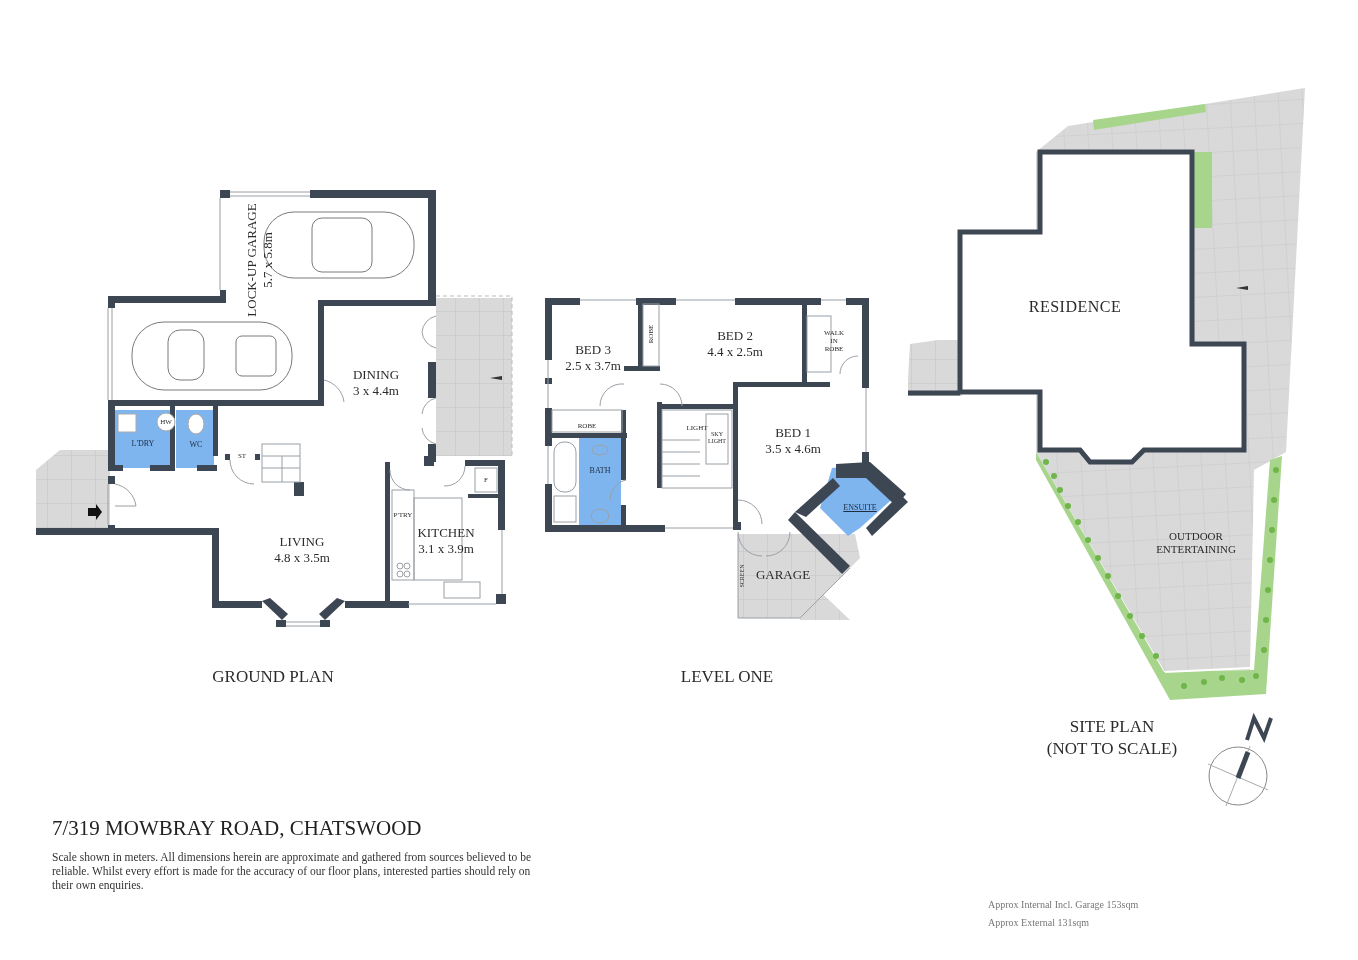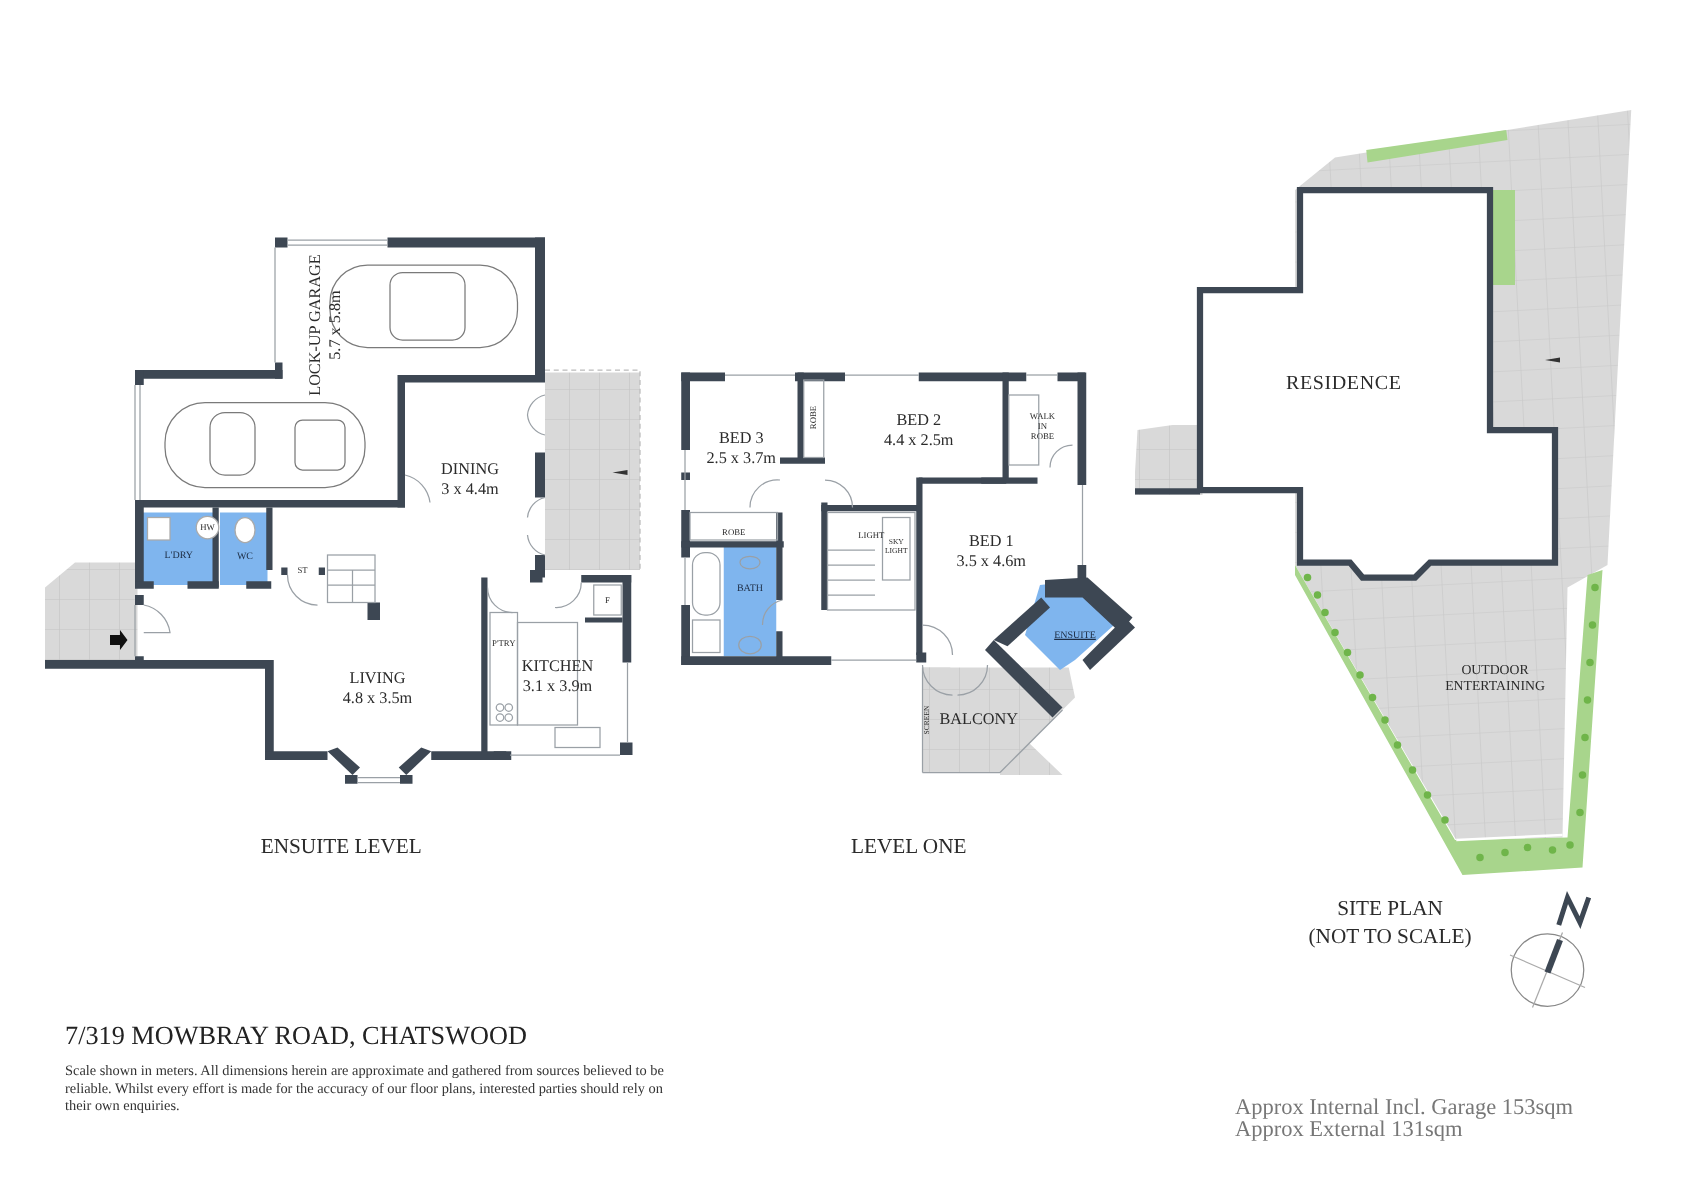--- a/index.html
+++ b/index.html
@@ -9,21 +9,21 @@
   .lbl { position:absolute; text-align:center; white-space:nowrap; color:#2b2b2b;
          font-family:"Liberation Serif", "DejaVu Serif", serif; }
   .room { font-size:13px; line-height:16px; }
   .small { font-size:8px; line-height:9px; }
   .tiny { font-size:7px; line-height:8px; }
   .level-title { font-size:17px; letter-spacing:0px; }
   .address { position:absolute; left:52px; top:816px; font-size:21px;
              font-family:"Liberation Serif", "DejaVu Serif", serif; color:#222; }
   .disclaimer { position:absolute; left:52px; top:850px; width:490px; font-size:11.5px; line-height:14px;
                 font-family:Liberation Serif, serif; color:#333; }
-  .areas { position:absolute; left:988px; top:876px; font-size:18px; line-height:18px;
+  .areas { position:absolute; left:988px; top:896px; font-size:10px; line-height:18px;
            font-family:"Liberation Serif", "DejaVu Serif", serif; color:#777; }
   .residence { font-size:16px; letter-spacing:0.5px; }
   .vert { transform-origin:center center; transform:rotate(-90deg); }
 </style>
 </head>
 <body>
 
 <svg id="plan" width="1358" height="960" viewBox="0 0 1358 960" xmlns="http://www.w3.org/2000/svg">
   <defs>
     <pattern id="tile" width="24" height="24" patternUnits="userSpaceOnUse">
@@ -272,37 +272,37 @@
 <div class="lbl room" style="left:406px;top:525px;width:80px;">
   <div>KITCHEN</div>
   <div>3.1 x 3.9m</div>
 </div>
 <div class="lbl small" style="left:118px;top:439px;width:50px;color:#1d2d44;">L'DRY</div>
 <div class="lbl small" style="left:180px;top:440px;width:32px;color:#1d2d44;">WC</div>
 <div class="lbl tiny" style="left:156px;top:418px;width:20px;">HW</div>
 <div class="lbl tiny" style="left:232px;top:452px;width:20px;">ST</div>
 <div class="lbl tiny" style="left:390px;top:511px;width:26px;">P'TRY</div>
 <div class="lbl tiny" style="left:476px;top:476px;width:20px;">F</div>
-<div class="lbl level-title" style="left:190px;top:667px;width:166px;">ENSUITE LEVEL</div>
+<div class="lbl level-title" style="left:190px;top:667px;width:166px;">GROUND PLAN</div>
 
 <div class="lbl room" style="left:548px;top:342px;width:90px;">
   <div>BED 3</div>
   <div>2.5 x 3.7m</div>
 </div>
 <div class="lbl room" style="left:690px;top:328px;width:90px;">
   <div>BED 2</div>
   <div>4.4 x 2.5m</div>
 </div>
 <div class="lbl room" style="left:748px;top:425px;width:90px;">
   <div>BED 1</div>
   <div>3.5 x 4.6m</div>
 </div>
 <div class="lbl small" style="left:580px;top:466px;width:40px;color:#1d2d44;">BATH</div>
 <div class="lbl small" style="left:838px;top:503px;width:44px;color:#1d2d44;text-decoration:underline;">ENSUITE</div>
-<div class="lbl room" style="left:748px;top:567px;width:70px;">BALCONY</div>
+<div class="lbl room" style="left:748px;top:567px;width:70px;">GARAGE</div>
 <div class="lbl tiny" style="left:572px;top:422px;width:30px;">ROBE</div>
 <div class="lbl tiny vert" style="left:636px;top:330px;width:30px;">ROBE</div>
 <div class="lbl tiny" style="left:814px;top:329px;width:40px;">
   <div>WALK</div>
   <div>IN</div>
   <div>ROBE</div>
 </div>
 <div class="lbl tiny" style="left:682px;top:424px;width:30px;">LIGHT</div>
 <div class="lbl tiny" style="left:704px;top:431px;width:26px;font-size:6px;line-height:7px;">
   <div>SKY</div>

